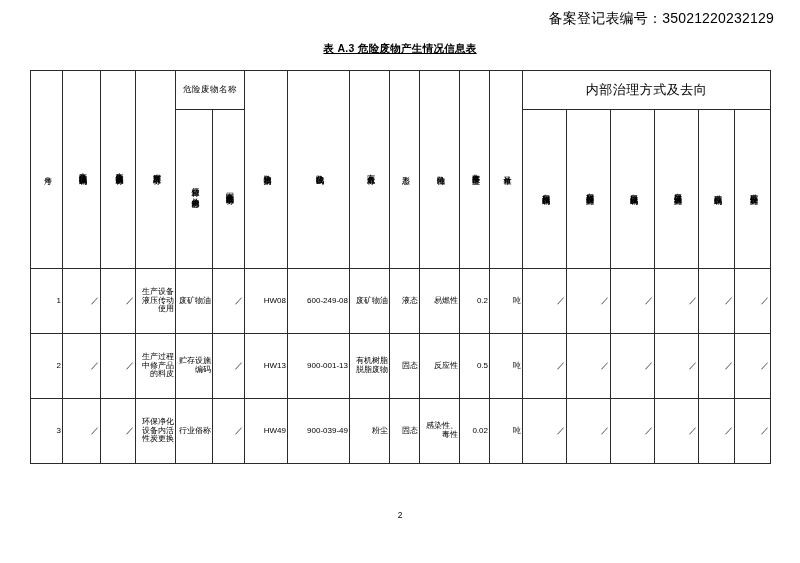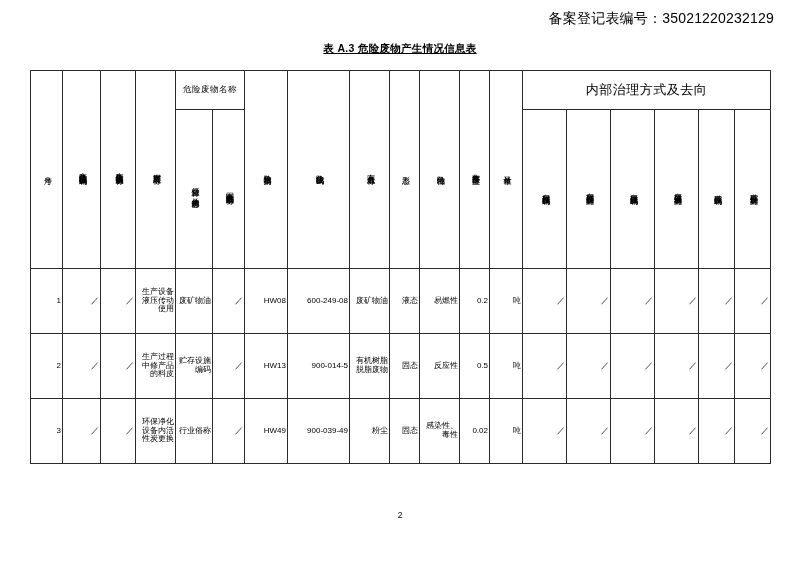--- a/index.html
+++ b/index.html
@@ -185,21 +185,21 @@
         </tr>
 
         <tr class="data">
           <td>2</td>
           <td class="slash">／</td>
           <td class="slash">／</td>
           <td>生产过程中修产品的料皮</td>
           <td>贮存设施编码</td>
           <td class="slash">／</td>
           <td>HW13</td>
-          <td>900-014-5</td>
+          <td>900-001-13</td>
           <td>有机树脂脱脂废物</td>
           <td>固态</td>
           <td>反应性</td>
           <td>0.5</td>
           <td>吨</td>
           <td class="slash">／</td>
           <td class="slash">／</td>
           <td class="slash">／</td>
           <td class="slash">／</td>
           <td class="slash">／</td>

